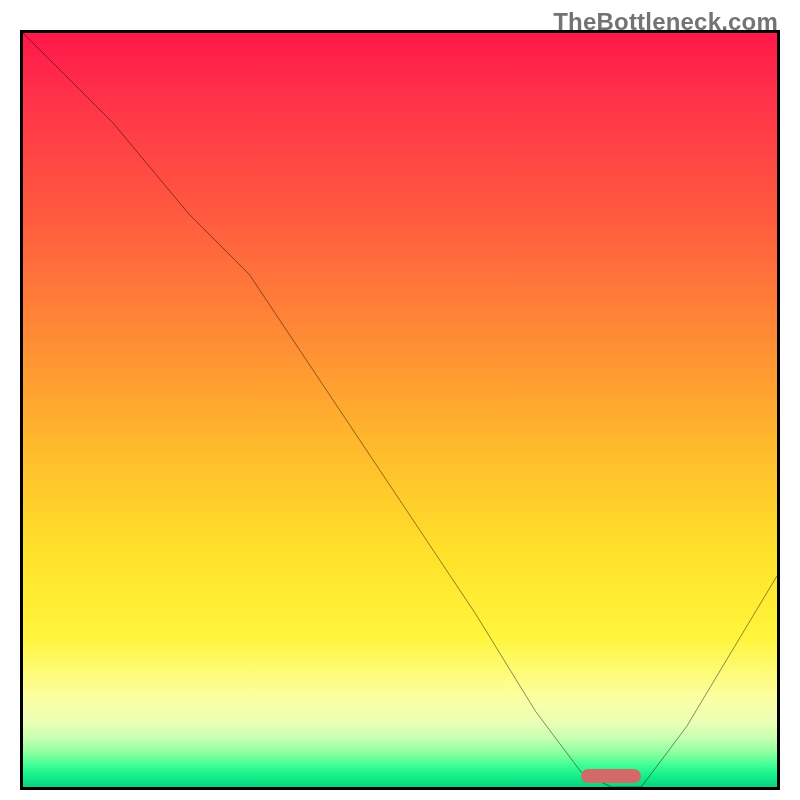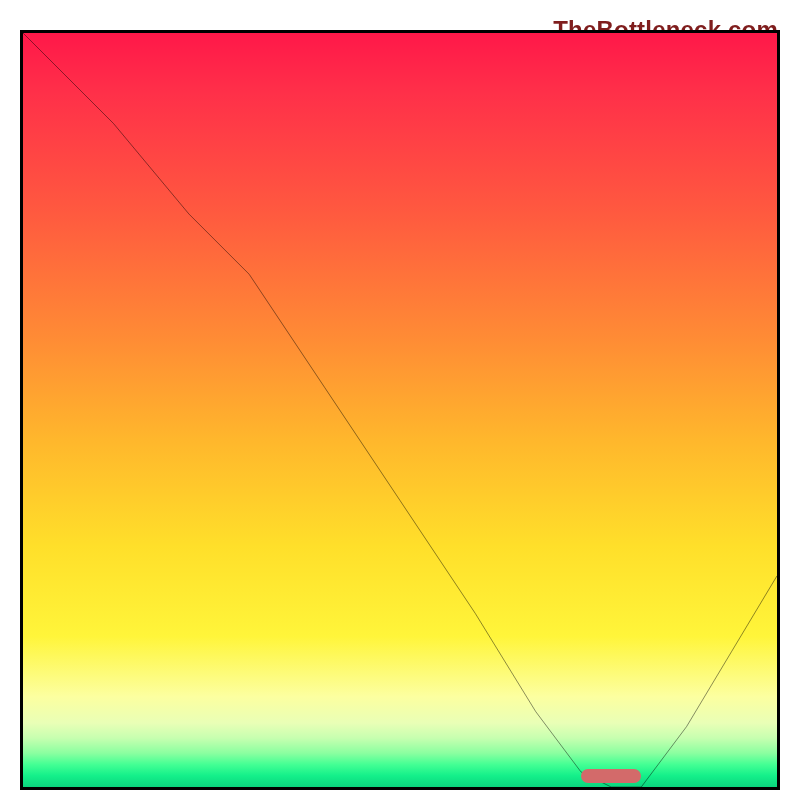--- a/index.html
+++ b/index.html
@@ -52,26 +52,26 @@
     pointer-events: none;
   }
   .marker {
     position: absolute;
     height: 14px;
     border-radius: 7px;
     background: #d36a6a;
   }
   .watermark {
     position: absolute;
-    top: 16px;
+    top: 8px;
     right: 22px;
     font-family: Arial, Helvetica, sans-serif;
     font-size: 24px;
     font-weight: 600;
-    color: #7f1d1d;
+    color: #737373;
     letter-spacing: 0.2px;
   }
 </style>
 </head>
 <body>
 
 <div class="watermark">TheBottleneck.com</div>
 
 <div class="frame">
 

